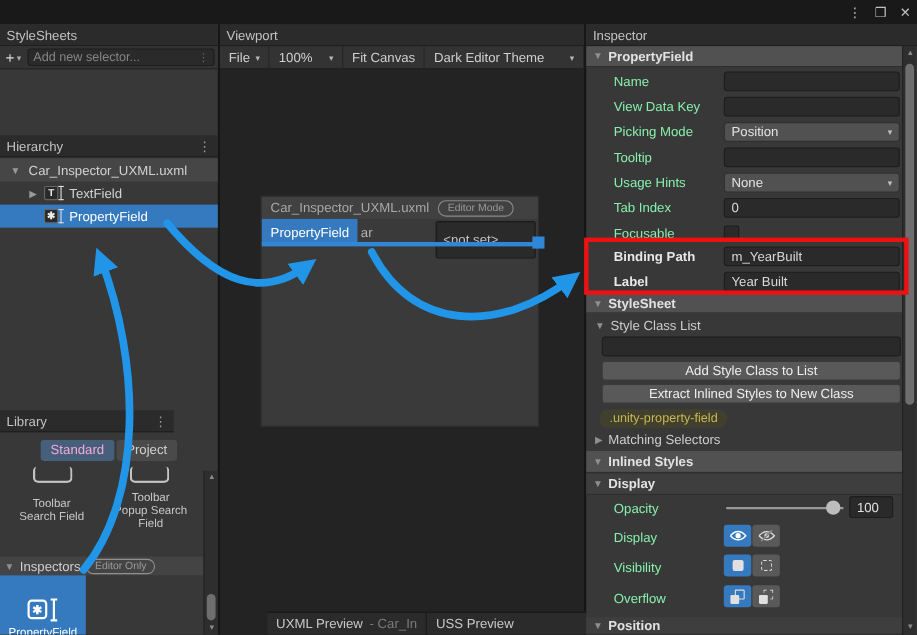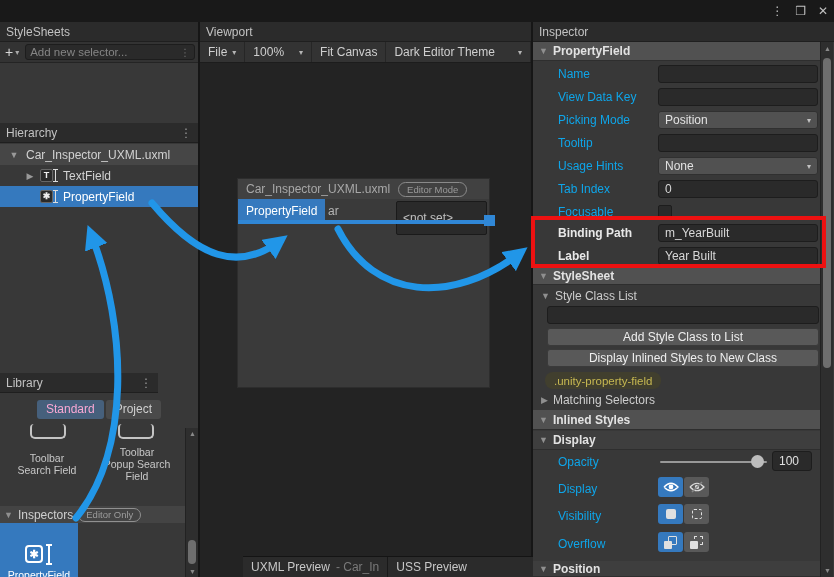--- a/index.html
+++ b/index.html
@@ -90,21 +90,21 @@
   .vp-bottom .divider { width:1px; height:100%; background:#191919; }
   .dim { color:#7a7a7a; margin-left:6px; }
 
   
   .inspector { position:absolute; left:533px; top:22px; width:301px; height:555px; background:#383838; }
   .insp-title { top:0; left:0; width:301px; }
   .sec-hd { position:absolute; left:0; width:287px; display:flex; align-items:center; padding:0 6px;
     background:#515151; border-bottom:1px solid #2e2e2e; font-weight:bold; color:#e2e2e2; }
   .sec-hd.dark { background:#3e3e3e; }
   .irow { position:absolute; left:0; width:287px; height:20px; display:flex; align-items:center; }
-  .ilabel { position:absolute; left:25px; color:#0ea5e9; }
+  .ilabel { position:absolute; left:25px; color:#86efac; }
   .ilabel.b { font-weight:bold; color:#e8e8e8; }
   .ifield { position:absolute; left:125px; width:160px; height:18px; border-radius:3px; display:flex; align-items:center; padding:0 6px; }
   .inputf { background:#2a2a2a; border:1px solid #1d1d1d; color:#d8d8d8; }
   .dropf { background:#515151; border:1px solid #303030; color:#e2e2e2; justify-content:space-between; }
   .dropf .dd { font-size:8px; color:#c2c2c2; }
   .checkf { width:14px; height:14px; background:#2a2a2a; border:1px solid #1d1d1d; border-radius:2px; position:absolute; left:125px; }
   .btn { position:absolute; left:14px; width:272px; height:18px; background:#595959; border:1px solid #3a3a3a; border-radius:3px;
     color:#eeeeee; display:flex; align-items:center; justify-content:center; }
   .class-pill { position:absolute; left:12px; height:17px; background:#413f2e; border-radius:8px; color:#c7b851;
     display:flex; align-items:center; padding:0 9px; font-size:11.5px; }
@@ -327,21 +327,21 @@
     <div class="sec-hd" style="top:245px;height:18px;">
       <span class="foldcaret">▼</span>
       <span>StyleSheet</span>
     </div>
     <div class="plainrow" style="top:265px;height:18px;">
       <span class="foldcaret">▼</span>
       <span>Style Class List</span>
     </div>
     <span class="ifield inputf" style="left:14px;top:284px;width:272px;position:absolute;"></span>
     <span class="btn" style="top:306px;">Add Style Class to List</span>
-    <span class="btn" style="top:327px;">Display Inlined Styles to New Class</span>
+    <span class="btn" style="top:327px;">Extract Inlined Styles to New Class</span>
     <span class="class-pill" style="top:350px;">.unity-property-field</span>
     <div class="plainrow" style="top:369px;height:18px;">
       <span class="foldcaret">▶</span>
       <span>Matching Selectors</span>
     </div>
 
     <div class="sec-hd" style="top:388px;height:20px;">
       <span class="foldcaret">▼</span>
       <span>Inlined Styles</span>
     </div>

